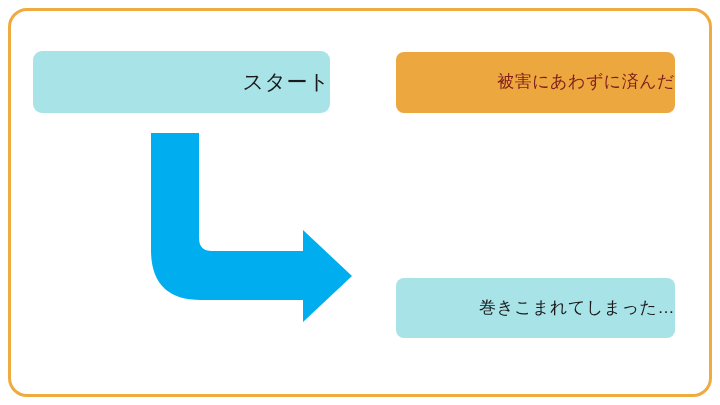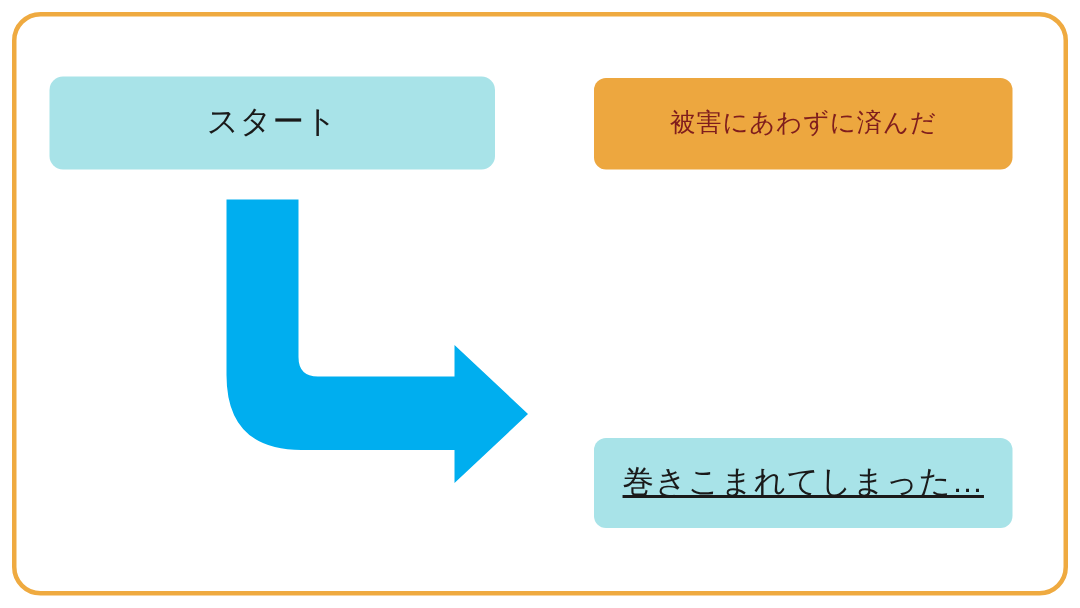--- a/index.html
+++ b/index.html
@@ -30,21 +30,21 @@
     border-radius: 19px;
     background: transparent;
     pointer-events: none;
   }
   
   .node {
     position: absolute;
     box-sizing: border-box;
     display: flex;
     align-items: center;
-    justify-content: center;
+    justify-content: flex-end;
     border-radius: 8px;
     text-align: center;
     line-height: 1.2;
     letter-spacing: 0.5px;
     white-space: nowrap;
   }
   .node-cyan {
     background: #a8e3e8;
     color: #1a1a1a;
   }
@@ -71,25 +71,24 @@
   }
   #node-outcome-1 {
     left: 396px;
     top: 171px;
     width: 279px;
     height: 62px;
     font-size: 17px;
   }
   #node-outcome-2 {
     left: 396px;
-    top: 292px;
+    top: 278px;
     width: 279px;
     height: 60px;
-    font-size: 21px;
-    text-decoration: underline;
+    font-size: 17px;
   }
   
   #bent-arrow {
     position: absolute;
     left: 140px;
     top: 120px;
     width: 225px;
     height: 215px;
   }
   #bent-arrow svg {

